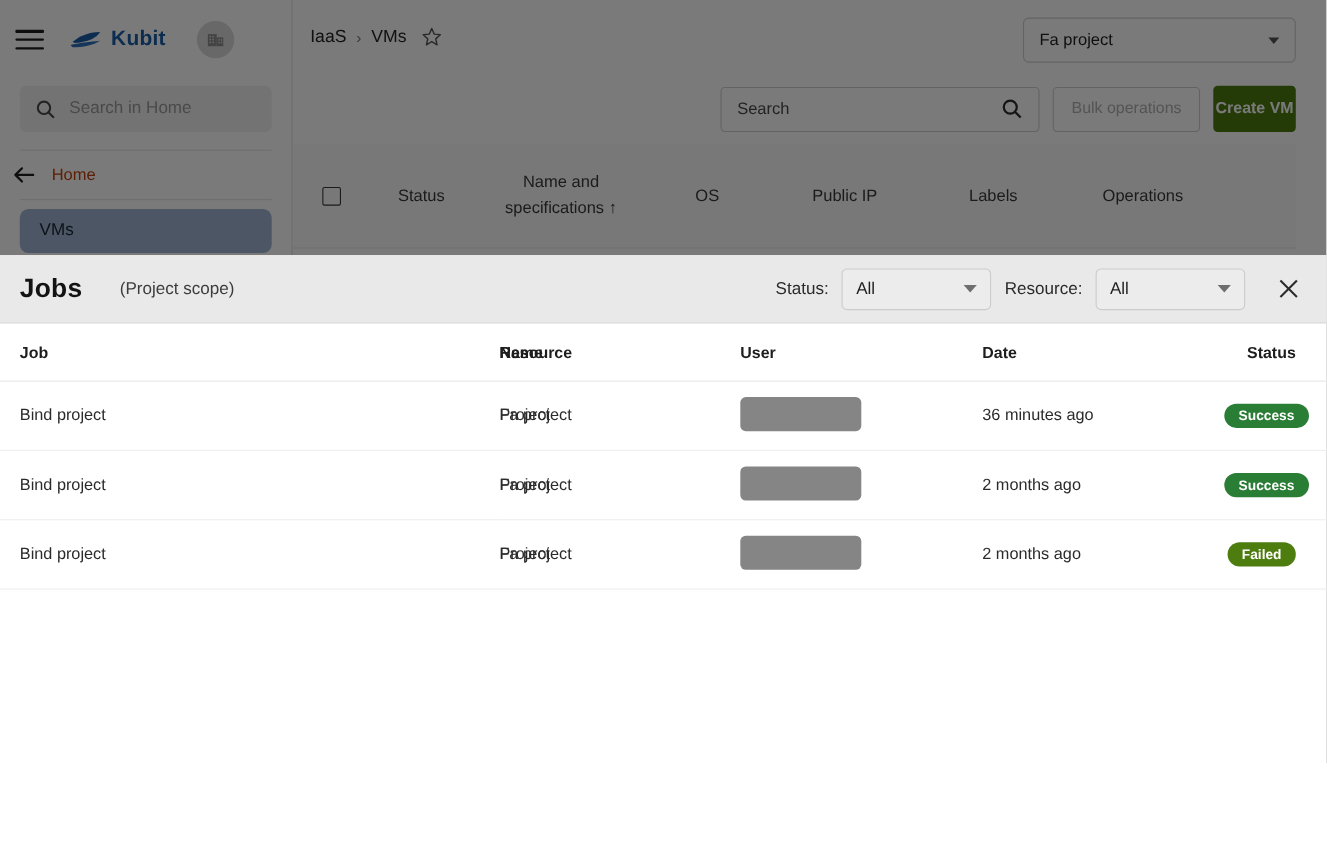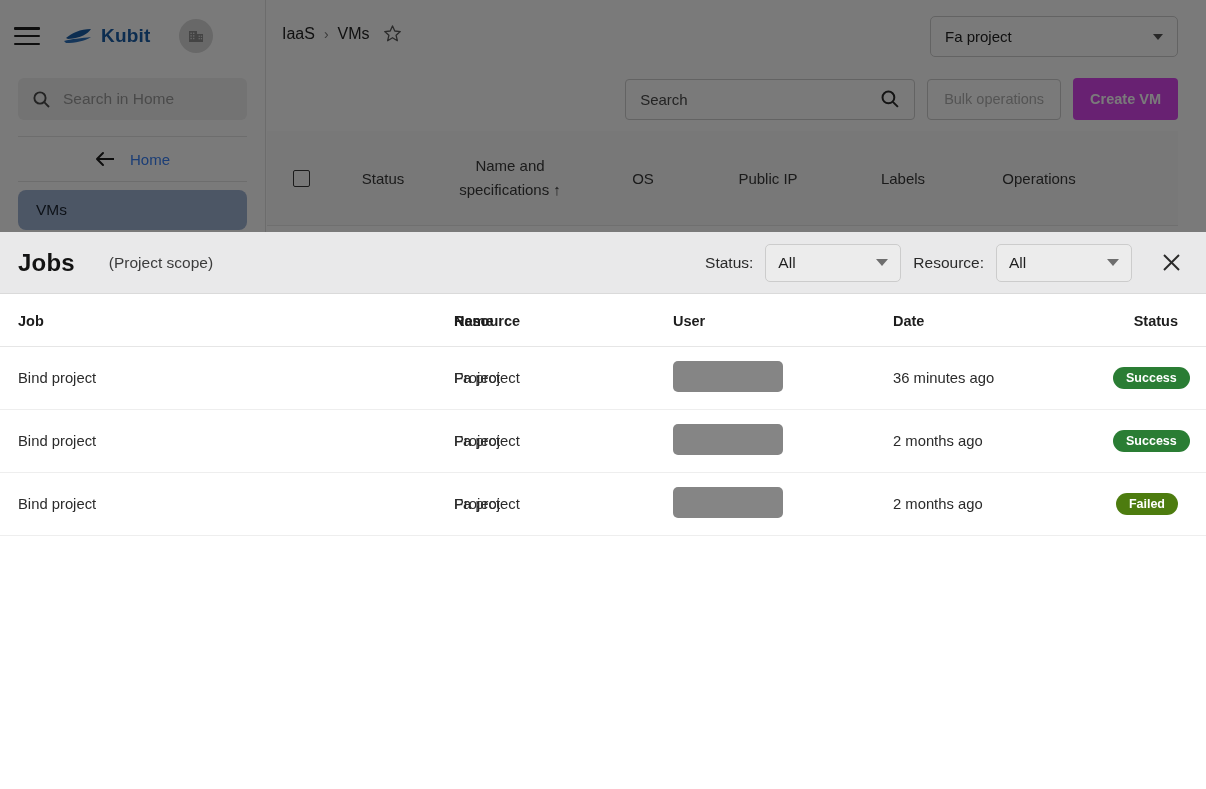--- a/index.html
+++ b/index.html
@@ -39,22 +39,22 @@
 
   .sb-search {
     margin: 6px 18px 0 18px; height: 42px; background: #f0f0f0; border-radius: 6px;
     display: flex; align-items: center; gap: 12px; padding: 0 14px;
   }
   .sb-search .ph { font-size: 15.5px; color: #9b9b9b; }
 
   .sb-divider { height: 1px; background: #e4e4e4; margin: 16px 18px 0 18px; }
 
   .sb-home {
-    display: flex; align-items: center; gap: 14px; height: 44px; padding: 0 32px;
-    font-size: 15px; color: #3b82f6; justify-content: center;
+    display: flex; align-items: center; gap: 14px; height: 44px; padding: 0 12px;
+    font-size: 15px; color: #c2410c;
   }
   .sb-divider2 { height: 1px; background: #e4e4e4; margin: 0 18px; }
 
   .sb-item-active {
     margin: 8px 18px 0 18px; height: 40px; border-radius: 8px;
     background: #9fb3d4; display: flex; align-items: center; padding: 0 18px;
     font-size: 15.5px; color: #1b2430;
   }
 
   .crumbs {
@@ -77,21 +77,21 @@
     background: #fff; display: flex; align-items: center; justify-content: space-between;
     padding: 0 14px;
   }
   .tb-search .ph { font-size: 15px; color: #4a4a4a; }
   .btn-bulk {
     height: 41px; padding: 0 16px; border: 1px solid #cfcfcf; border-radius: 4px;
     background: #fff; font-size: 14.5px; color: #b0b0b0;
     display: flex; align-items: center; cursor: default;
   }
   .btn-create {
-    height: 42px; padding: 0 17px; border-radius: 4px; background: #d946ef;
+    height: 42px; padding: 0 2px; border-radius: 4px; background: #4d7c0f;
     color: #fff; font-size: 14.5px; font-weight: 700;
     display: flex; align-items: center; cursor: pointer;
   }
 
   .bg-table-head {
     position: absolute; left: 267px; top: 131px; right: 28px; height: 95px;
     background: #fafafa; border-bottom: 1px solid #e8e8e8;
     display: flex; align-items: center;
   }
   .bg-th { font-size: 15px; color: #3a3a3a; text-align: center; }

